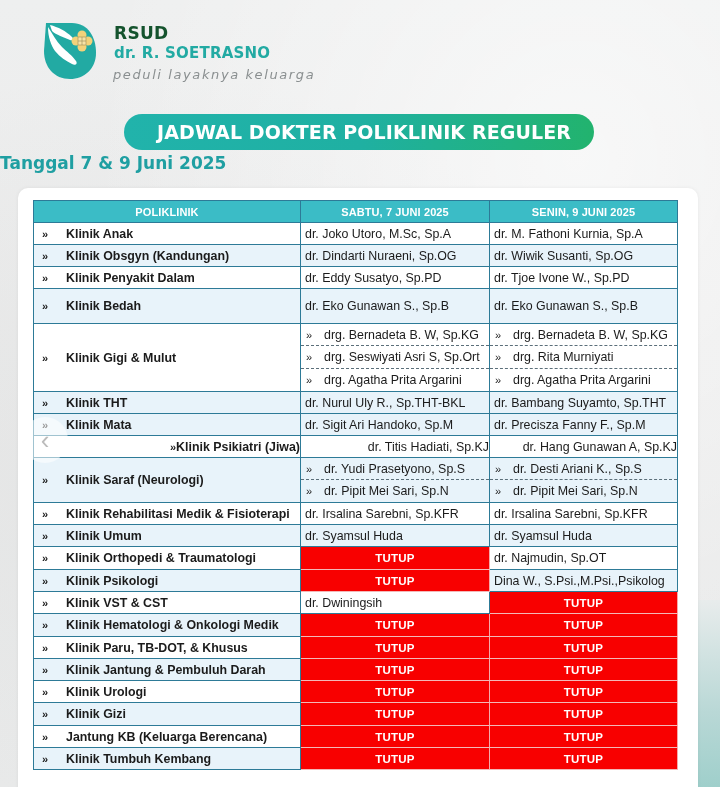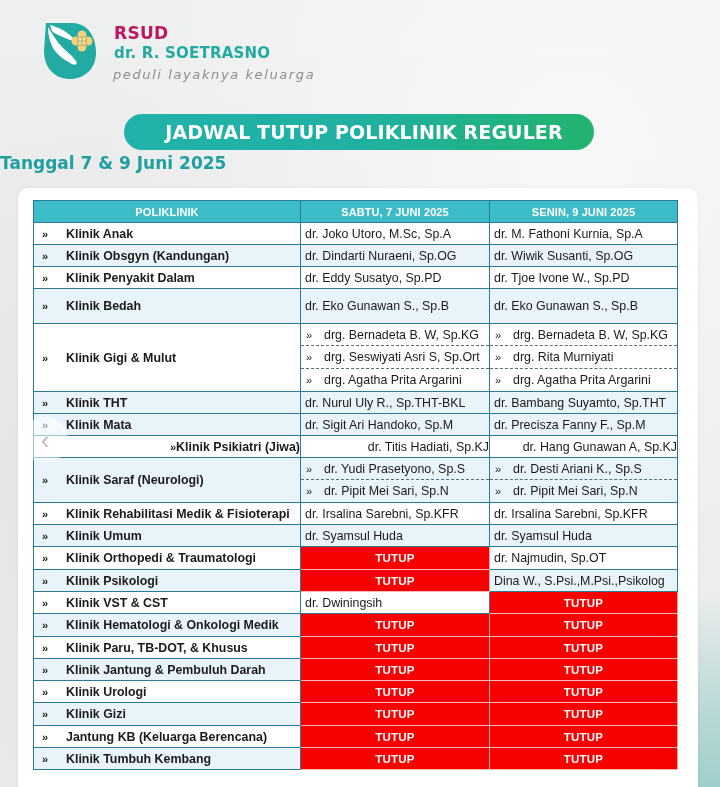--- a/index.html
+++ b/index.html
@@ -17,21 +17,21 @@
   }
   .right-edge {
     position: absolute; right: 0; top: 600px; width: 22px; height: 187px;
     background: linear-gradient(180deg, #e8ecec 0%, #b9d8d6 60%, #9fcfcb 100%);
   }
 
   
   .logo { position: absolute; left: 42px; top: 21px; width: 56px; height: 60px; }
   .brand { position: absolute; left: 114px; top: 24px; }
   .brand-line1 {
-    font-family: "DejaVu Sans", sans-serif; font-weight: bold; color: #be185d;
+    font-family: "DejaVu Sans", sans-serif; font-weight: bold; color: #14532d;
     font-size: 17px; letter-spacing: 0.3px; line-height: 18px;
   }
   .brand-line2 {
     font-family: "DejaVu Sans", sans-serif; font-weight: bold; color: #22aaa3;
     font-size: 15px; letter-spacing: 0.2px; line-height: 21px; margin-top: 1px;
   }
   .brand-tag {
     font-family: "DejaVu Sans", sans-serif; font-style: italic; color: #8a8f90;
     font-size: 13px; letter-spacing: 1.6px; line-height: 15px; margin-top: 3px; margin-left: -1px;
   }
@@ -122,21 +122,21 @@
     <line x1="0" y1="-4" x2="0" y2="4" stroke="#9a8a55" stroke-width="0.6"></line>
     <line x1="-4" y1="0" x2="4" y2="0" stroke="#9a8a55" stroke-width="0.6"></line>
   </g>
 </svg>
 <div class="brand">
   <div class="brand-line1">RSUD</div>
   <div class="brand-line2">dr. R. SOETRASNO</div>
   <div class="brand-tag">peduli layaknya keluarga</div>
 </div>
 
-<div class="title-pill">JADWAL TUTUP POLIKLINIK REGULER</div>
+<div class="title-pill">JADWAL DOKTER POLIKLINIK REGULER</div>
 <div class="subtitle">Tanggal 7 &amp; 9 Juni 2025</div>
 
 <div class="card"></div>
 
 <table class="tbl">
   <colgroup>
       <col class="c1">
       <col class="c2">
       <col class="c3">
     </colgroup>

